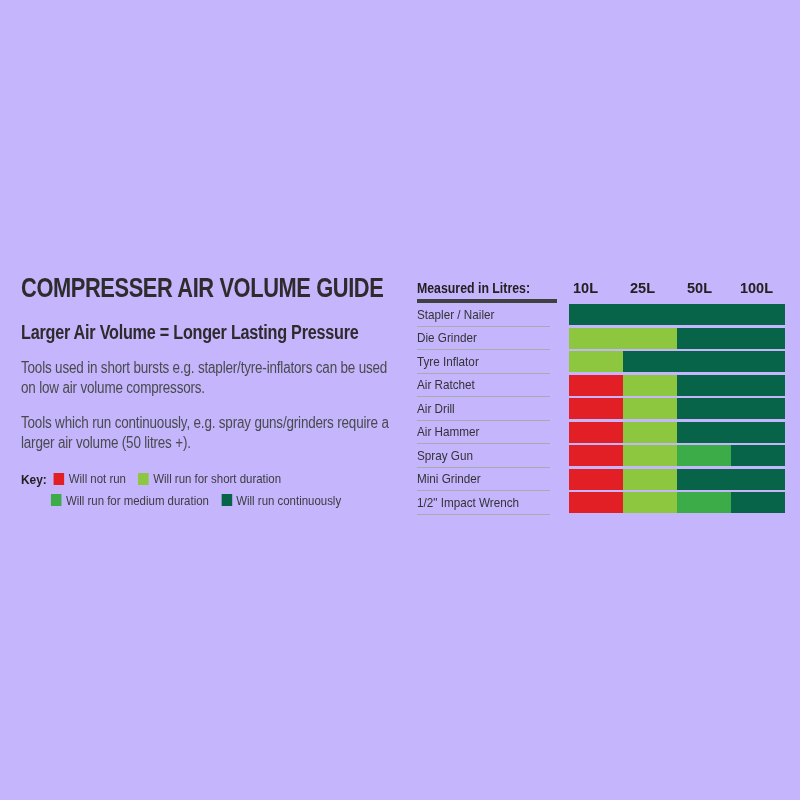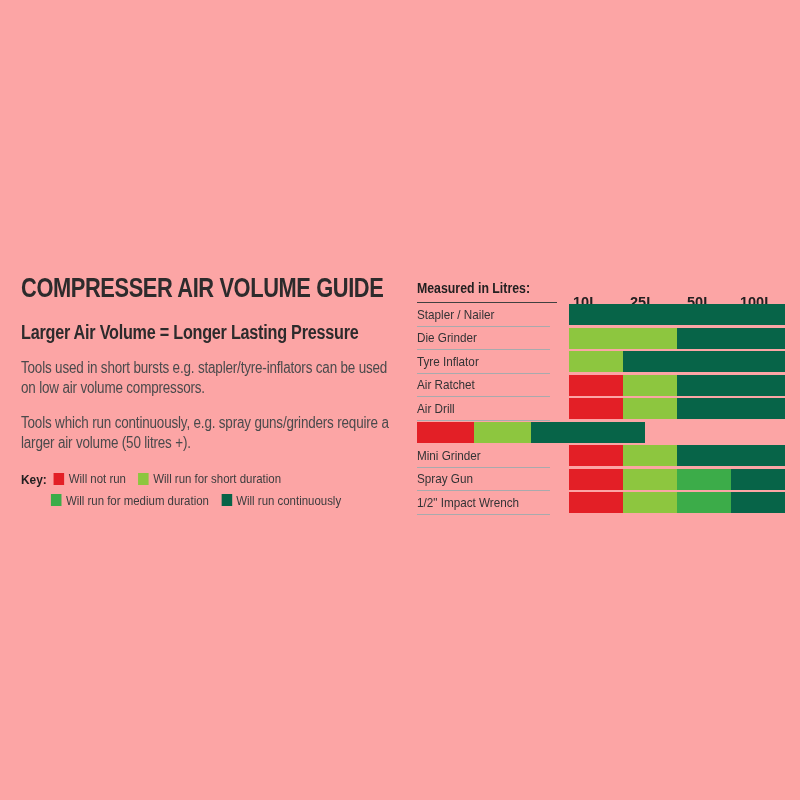--- a/index.html
+++ b/index.html
@@ -1,17 +1,17 @@
 <!DOCTYPE html>
 <html><head>
 <meta charset="utf-8">
 <style>
   html,body{margin:0;padding:0;background:#fff;}
   .canvas{
-    position:relative;width:800px;height:800px;background:#fca5a5;
+    position:relative;width:800px;height:800px;background:#c4b5fd;
     font-family:"Liberation Sans",sans-serif;overflow:hidden;
   }
   
   .left-col{position:absolute;left:21px;top:274px;width:400px;}
   .title{
     margin:0;font-size:28px;font-weight:bold;color:#2d2b2c;line-height:28px;
     letter-spacing:-0.5px;white-space:nowrap;
     transform:scale(0.78,1);transform-origin:left top;
   }
   .subtitle{
@@ -30,30 +30,30 @@
   }
   .key-line{display:flex;align-items:center;line-height:17px;}
   .key-line.indent{margin-left:34px;margin-top:3px;}
   .key-title{font-weight:bold;font-size:13.5px;color:#232021;margin-right:8px;}
   .key-item{display:inline-flex;align-items:center;margin-right:14px;}
   .key-swatch{display:inline-block;width:12px;height:12px;margin-right:5px;flex:0 0 auto;}
   
   .right-col{position:absolute;left:417px;top:278px;width:368px;}
   .t-header{display:flex;height:25px;box-sizing:border-box;}
   .t-header-label{
-    width:140px;box-sizing:border-box;border-bottom:1px solid #404040;
+    width:140px;box-sizing:border-box;border-bottom:4px solid #404040;
     display:flex;align-items:flex-start;
   }
   .t-header-label span{
     font-size:14.5px;font-weight:bold;color:#232021;white-space:nowrap;
     transform:scale(0.85,1);transform-origin:left top;line-height:16px;margin-top:2px;
   }
   .t-col-head{
     width:57px;box-sizing:border-box;text-align:center;font-size:14.5px;font-weight:bold;
-    color:#232021;line-height:16px;margin-top:16px;
+    color:#232021;line-height:16px;margin-top:2px;
   }
   .t-row{display:flex;height:23.5px;box-sizing:border-box;gap:19px;}
   .t-label{
     width:140px;box-sizing:border-box;border-bottom:1px solid #a8aaad;
     display:flex;align-items:center;
   }
   .t-label span{
     font-size:13px;color:#333335;white-space:nowrap;
     transform:scale(0.9,1);transform-origin:left center;
   }
@@ -167,64 +167,67 @@
           <div class="t-bar">
             <div class="t-bar-inner">
               <div class="seg" style="width: 25%; background: rgb(227, 31, 38);"></div>
               <div class="seg" style="width: 25%; background: rgb(141, 198, 63);"></div>
               <div class="seg" style="width: 25%; background: rgb(7, 100, 72);"></div>
               <div class="seg" style="width: 25%; background: rgb(7, 100, 72);"></div>
             </div>
           </div>
         </div>
         <div class="t-row">
-          <div class="t-bar">
-            <div class="t-bar-inner">
-              <div class="seg" style="width: 25%; background: rgb(227, 31, 38);"></div>
-              <div class="seg" style="width: 25%; background: rgb(141, 198, 63);"></div>
-              <div class="seg" style="width: 25%; background: rgb(7, 100, 72);"></div>
+          <div class="t-label">
+            <span>Air Hammer</span>
+          </div>
+          <div class="t-bar">
+            <div class="t-bar-inner">
+              <div class="seg" style="width: 25%; background: rgb(227, 31, 38);"></div>
+              <div class="seg" style="width: 25%; background: rgb(141, 198, 63);"></div>
+              <div class="seg" style="width: 25%; background: rgb(7, 100, 72);"></div>
+              <div class="seg" style="width: 25%; background: rgb(7, 100, 72);"></div>
+            </div>
+          </div>
+        </div>
+        <div class="t-row">
+          <div class="t-label">
+            <span>Spray Gun</span>
+          </div>
+          <div class="t-bar">
+            <div class="t-bar-inner">
+              <div class="seg" style="width: 25%; background: rgb(227, 31, 38);"></div>
+              <div class="seg" style="width: 25%; background: rgb(141, 198, 63);"></div>
+              <div class="seg" style="width: 25%; background: rgb(60, 172, 73);"></div>
               <div class="seg" style="width: 25%; background: rgb(7, 100, 72);"></div>
             </div>
           </div>
         </div>
         <div class="t-row">
           <div class="t-label">
             <span>Mini Grinder</span>
           </div>
           <div class="t-bar">
             <div class="t-bar-inner">
               <div class="seg" style="width: 25%; background: rgb(227, 31, 38);"></div>
               <div class="seg" style="width: 25%; background: rgb(141, 198, 63);"></div>
               <div class="seg" style="width: 25%; background: rgb(7, 100, 72);"></div>
               <div class="seg" style="width: 25%; background: rgb(7, 100, 72);"></div>
             </div>
           </div>
         </div>
         <div class="t-row">
           <div class="t-label">
-            <span>Spray Gun</span>
+            <span>1/2" Impact Wrench</span>
           </div>
           <div class="t-bar">
             <div class="t-bar-inner">
               <div class="seg" style="width: 25%; background: rgb(227, 31, 38);"></div>
               <div class="seg" style="width: 25%; background: rgb(141, 198, 63);"></div>
               <div class="seg" style="width: 25%; background: rgb(60, 172, 73);"></div>
               <div class="seg" style="width: 25%; background: rgb(7, 100, 72);"></div>
             </div>
           </div>
         </div>
-        <div class="t-row">
-          <div class="t-label">
-            <span>1/2" Impact Wrench</span>
-          </div>
-          <div class="t-bar">
-            <div class="t-bar-inner">
-              <div class="seg" style="width: 25%; background: rgb(227, 31, 38);"></div>
-              <div class="seg" style="width: 25%; background: rgb(141, 198, 63);"></div>
-              <div class="seg" style="width: 25%; background: rgb(60, 172, 73);"></div>
-              <div class="seg" style="width: 25%; background: rgb(7, 100, 72);"></div>
-            </div>
-          </div>
-        </div>
       </div>
   </div>
 
 </div>
 
 </body></html>

